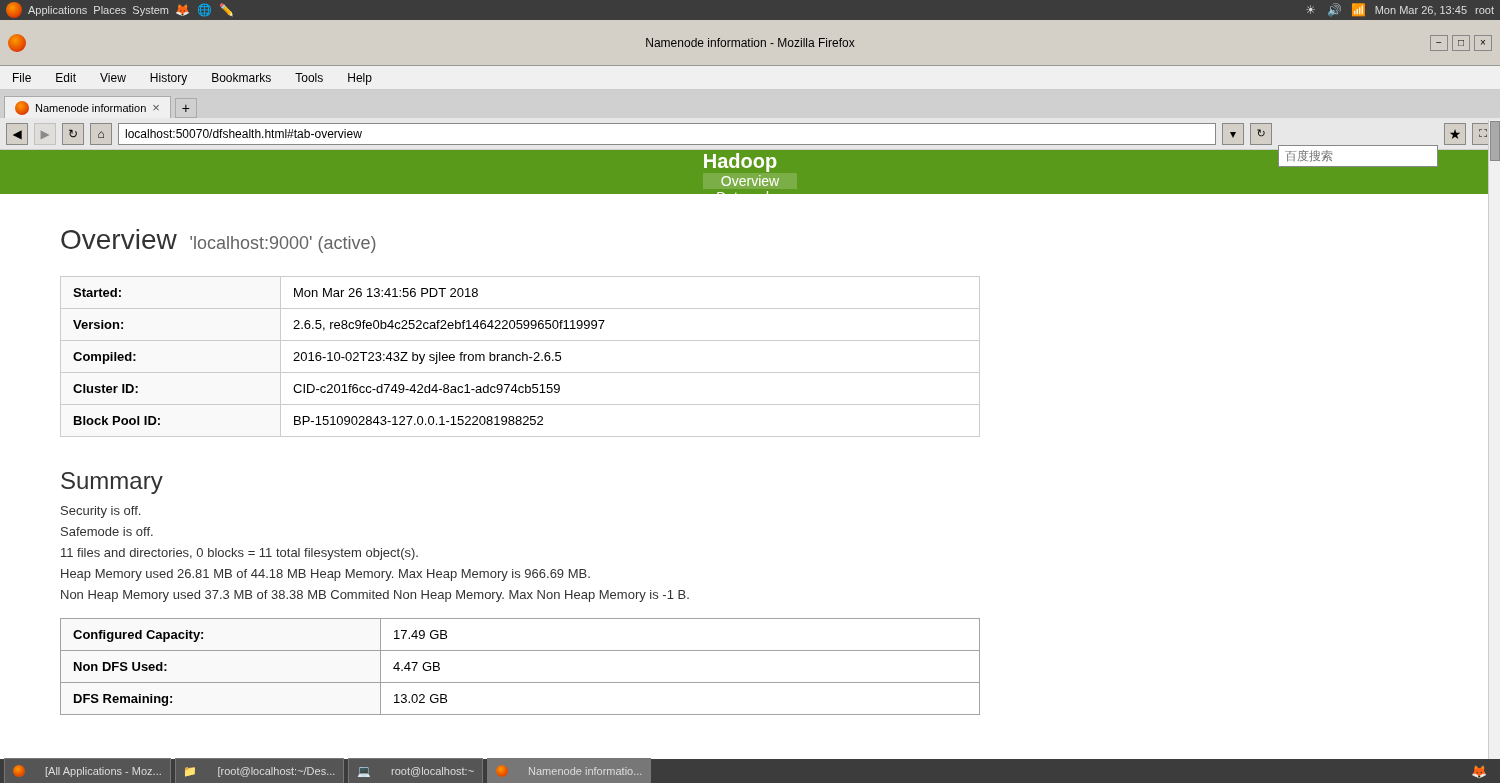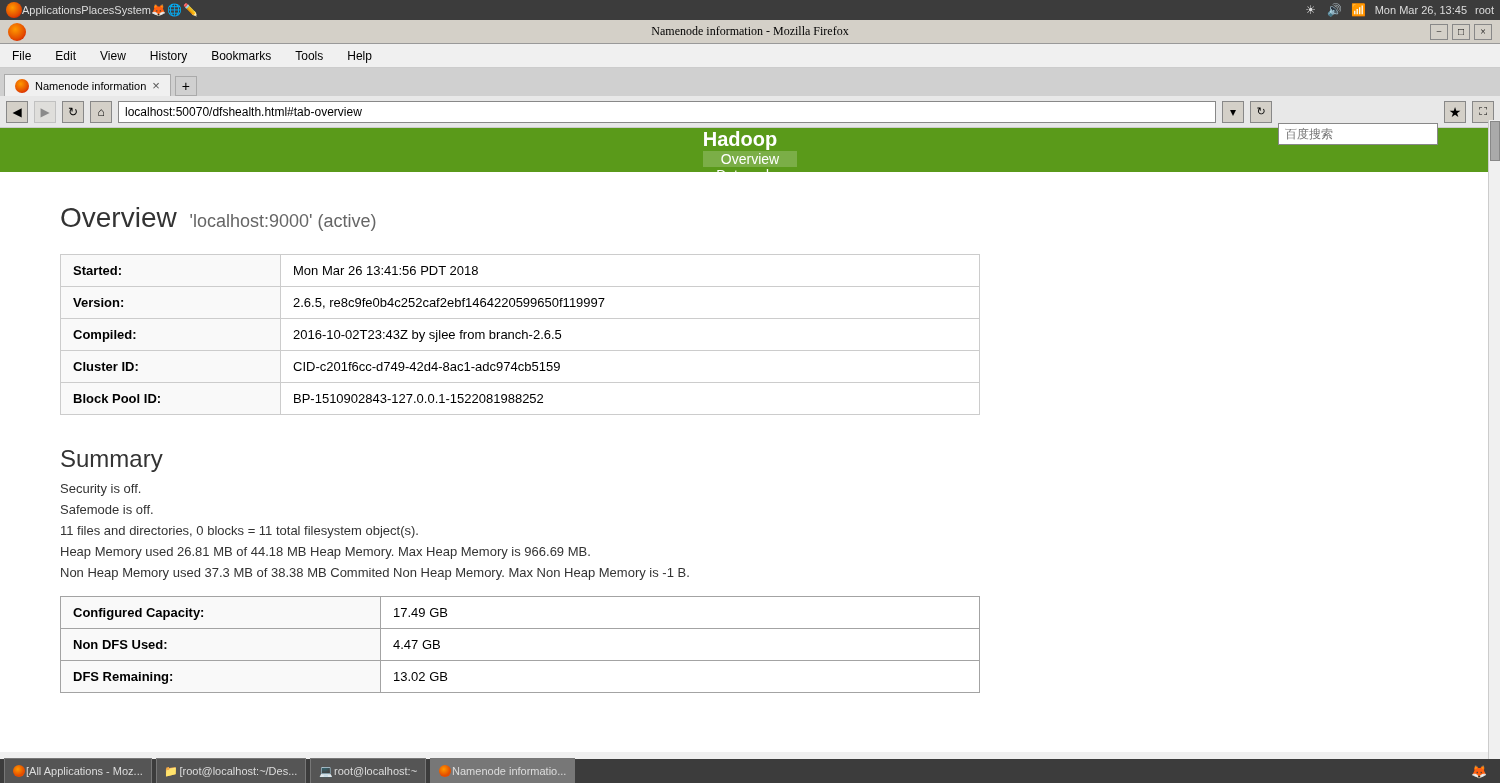--- a/index.html
+++ b/index.html
@@ -9,42 +9,41 @@
     .system-bar {
       background: #3c3c3c;
       color: #ddd;
       height: 20px;
       display: flex;
       align-items: center;
       padding: 0 6px;
       font-size: 11px;
       gap: 8px;
     }
-    .system-bar-left { display: flex; align-items: center; flex: 1; }
+    .system-bar-left { display: flex; align-items: center; gap: 6px; flex: 1; }
     .system-bar-right { display: flex; align-items: center; gap: 8px; }
     .sys-icon { width: 16px; height: 16px; display: inline-flex; align-items: center; justify-content: center; font-size: 12px; }
     .firefox-ball {
       width: 16px; height: 16px; border-radius: 50%;
       background: radial-gradient(circle at 40% 35%, #f90, #e44d00 60%, #c00 100%);
       display: inline-block;
       flex-shrink: 0;
     }
 
     
     .title-bar {
       background: #d4d0c8;
-      height: 24px;
+      height: 46px;
       display: flex;
       align-items: center;
       justify-content: center;
       font-size: 12px;
       color: #000;
       border-bottom: 1px solid #999;
       position: relative;
-      font-family: Liberation Serif, serif;
     }
     .title-bar-controls {
       position: absolute;
       right: 8px;
       display: flex;
       gap: 4px;
     }
     .win-btn {
       width: 18px; height: 16px;
       background: #d4d0c8;
@@ -240,21 +239,21 @@
       z-index: 100;
     }
     .taskbar-item {
       background: #555;
       color: #ddd;
       font-size: 11px;
       padding: 12px 8px;
       height: 20px;
       display: flex;
       align-items: center;
-      gap: 1px;
+      gap: 20px;
       cursor: pointer;
       border: 1px solid #777;
     }
     .taskbar-item.active { background: #777; }
     .firefox-mini { width: 12px; height: 12px; border-radius: 50%; background: radial-gradient(circle at 40% 35%, #f90, #e44d00 60%); display: inline-block; }
 
     
     .scroll-area {
       position: fixed;
       right: 0;

